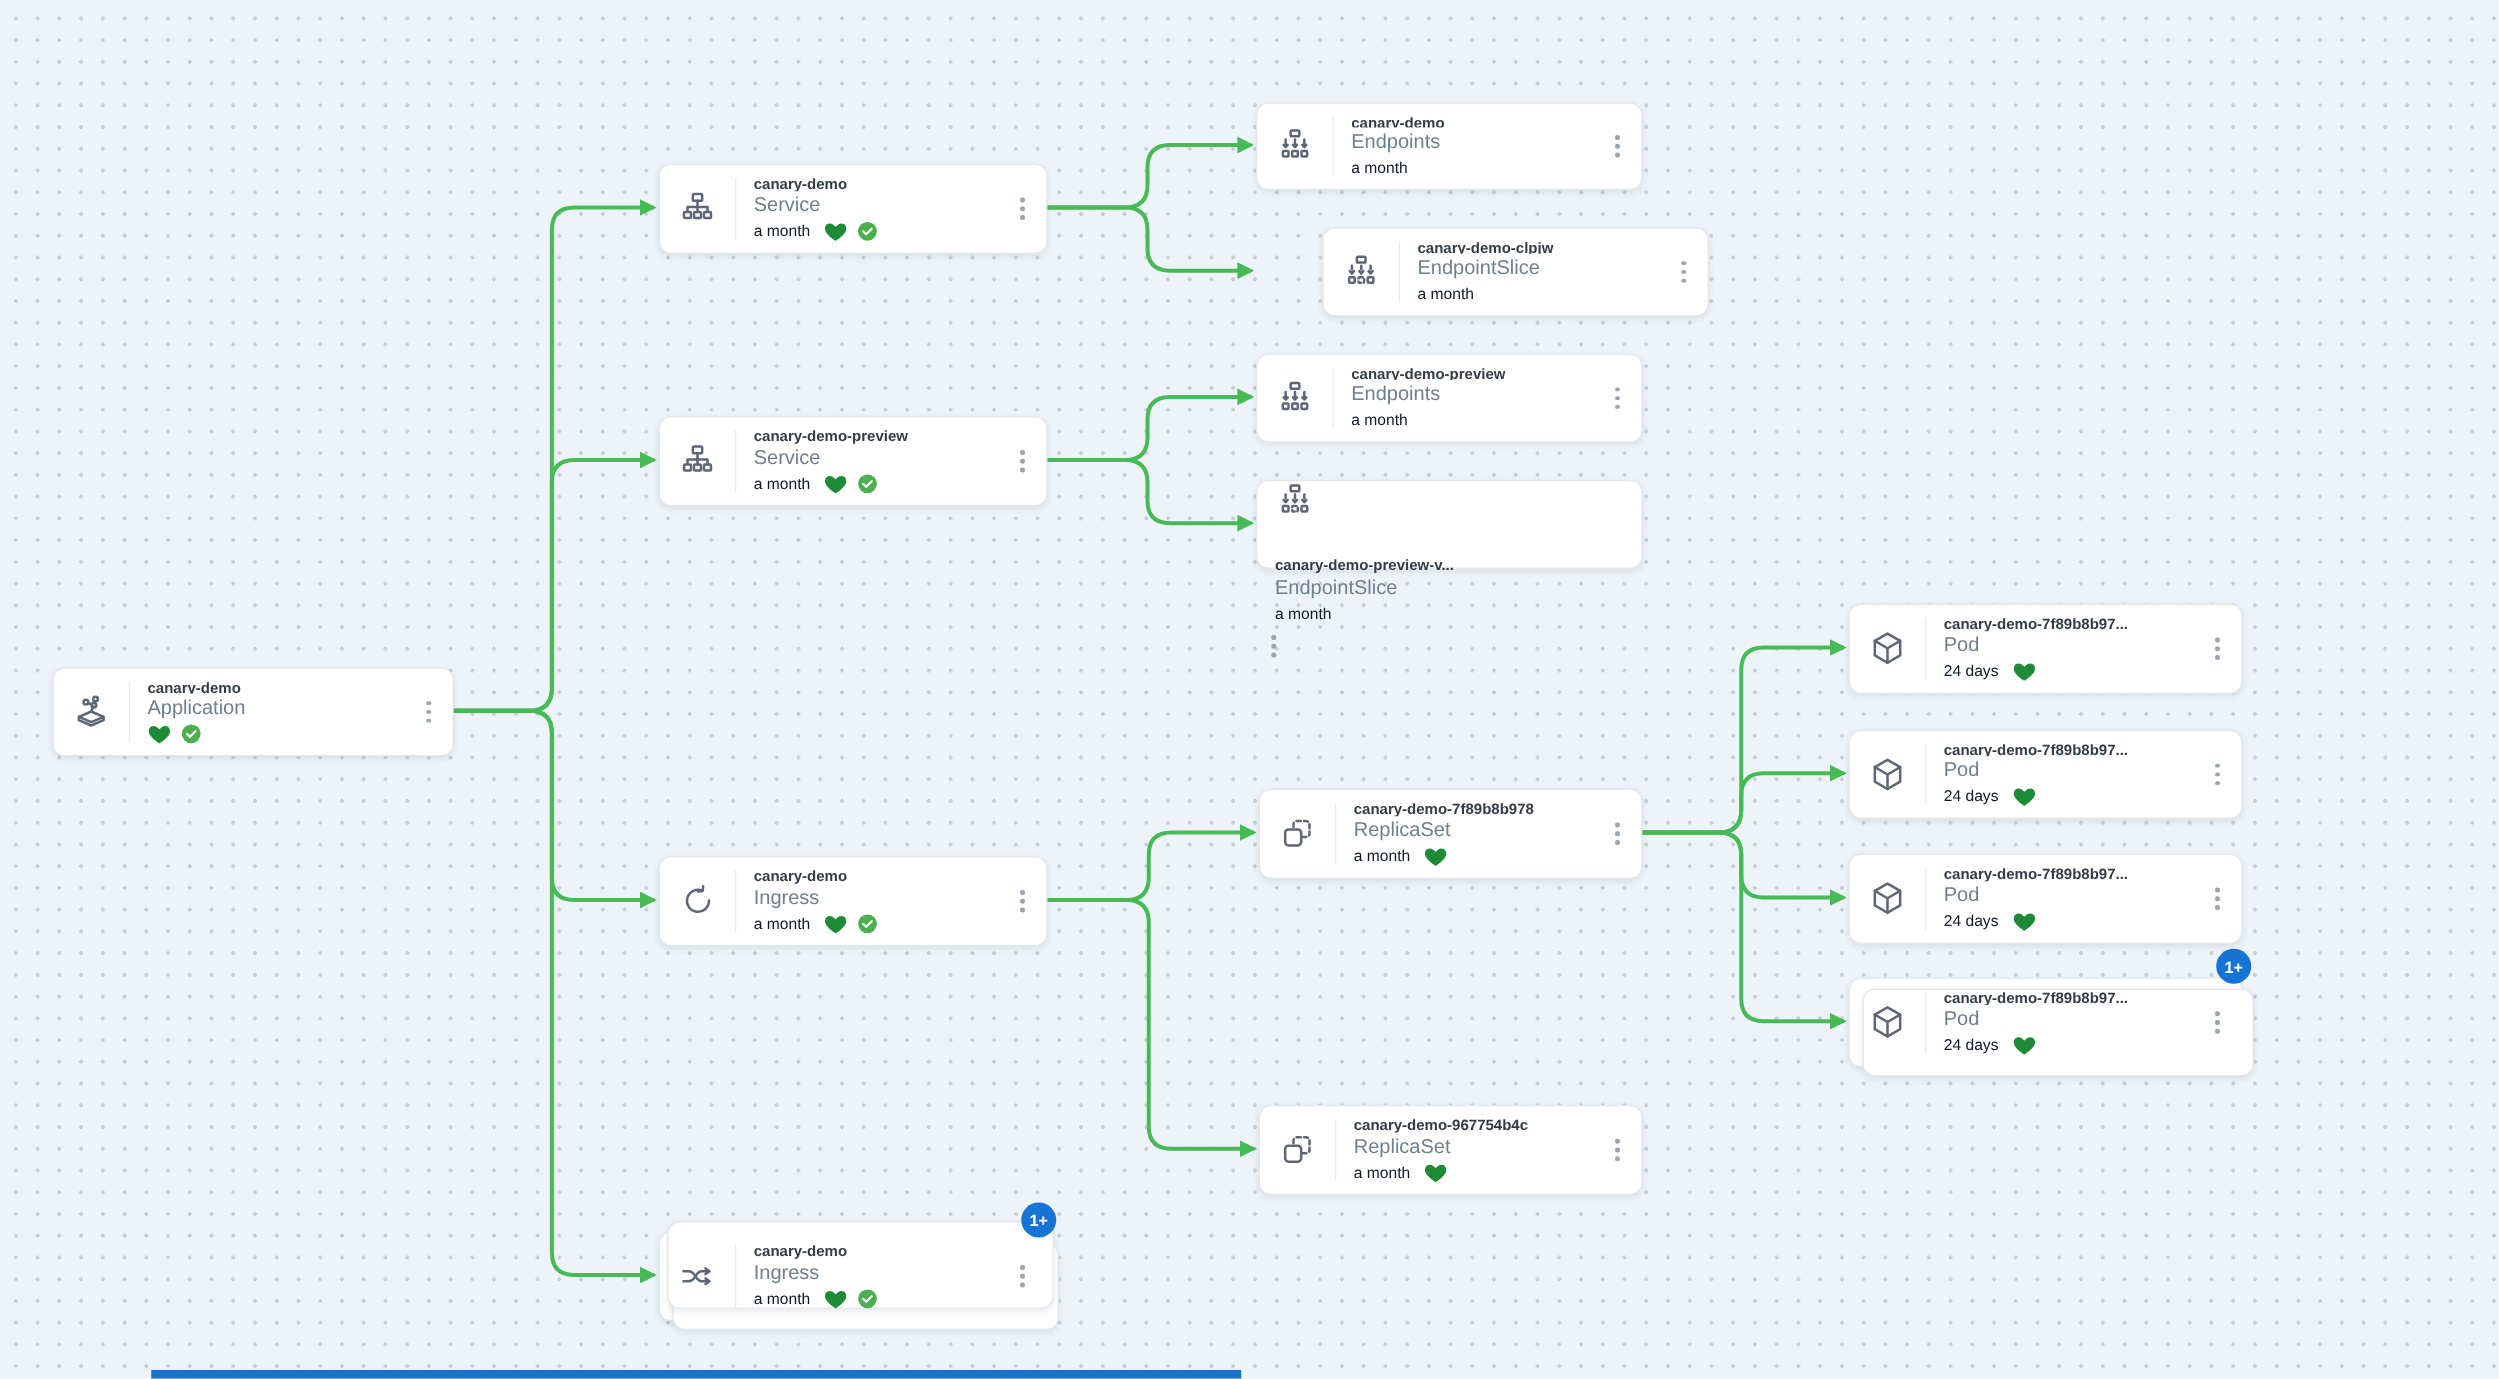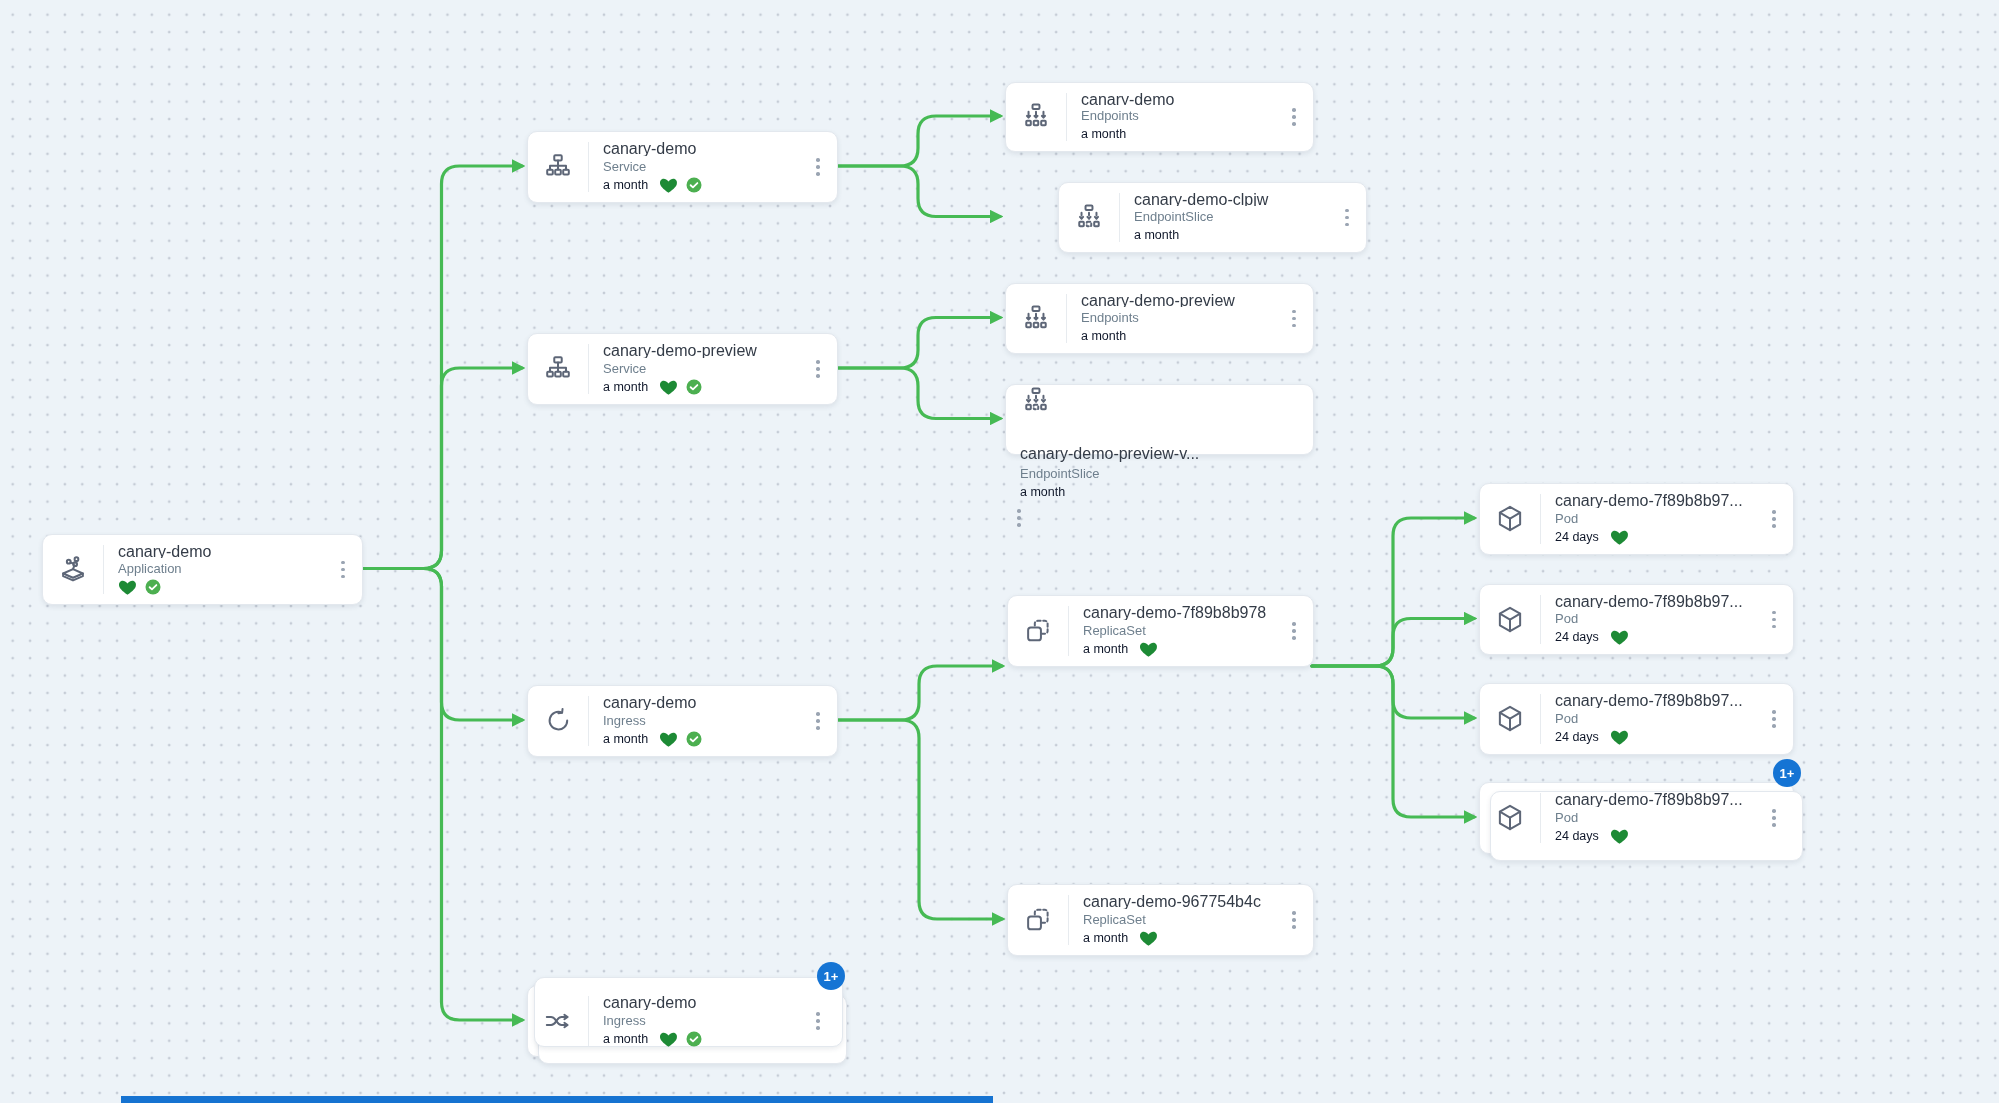--- a/index.html
+++ b/index.html
@@ -21,22 +21,22 @@
   .stack-br::before,.stack-tr::after{
     content:"";position:absolute;inset:0;z-index:-1;
     background:#fff;border:1px solid #e3e8ee;border-radius:10px;
     box-shadow:0 2px 5px rgba(45,65,90,.10);
   }
   .stack-br::before{transform:translate(10px,8px);}
   .stack-tr::after{transform:translate(6px,-9px);}
   .icon-col{width:60px;display:flex;align-items:center;justify-content:center;color:#5d6677;flex:0 0 auto;}
   .divider{width:1px;background:#e7ebef;margin:10px 0;flex:0 0 auto;}
   .body{flex:1 1 auto;min-width:0;padding:8px 6px 8px 14px;display:flex;flex-direction:column;justify-content:center;gap:2.5px;}
-  .title{font-size:16px;font-weight:400;color:#333b47;white-space:nowrap;overflow:hidden;}
-  .kind{font-size:13px;color:#6e7f8d;white-space:nowrap;}
+  .title{font-size:12px;font-weight:700;color:#333b47;white-space:nowrap;overflow:hidden;}
+  .kind{font-size:16px;color:#6e7f8d;white-space:nowrap;}
   .meta{display:flex;align-items:center;gap:7px;font-size:12.5px;color:#0f172a;min-height:18px;}
   .meta .age{white-space:nowrap;margin-right:4px;}
   .menu{flex:0 0 auto;width:26px;margin-right:6px;display:flex;flex-direction:column;gap:3.5px;align-items:center;justify-content:center;cursor:pointer;}
   .menu i{width:3.5px;height:3.5px;border-radius:50%;background:#9aa4b2;display:block;}
   .badge{
     position:absolute;top:-24px;right:-8px;width:28px;height:28px;border-radius:50%;
     background:#1574d4;color:#fff;font-size:13px;font-weight:700;
     display:flex;align-items:center;justify-content:center;z-index:5;cursor:pointer;
   }
   #hscrollbar{
@@ -358,21 +358,21 @@
         <span class="age">a month</span>
 
       </div>
     </div>
     <div class="menu">
         <i></i>
         <i></i>
         <i></i>
       </div>
     </div>
-    <div class="card" style="left: 1007px; top: 595px; width: 305px; height: 70px;">
+    <div class="card" style="left: 1007px; top: 631px; width: 305px; height: 70px;">
     <div class="icon-col">
         <svg class="node-ico" width="32" height="32" viewBox="0 0 24 24" fill="none" stroke="currentColor" stroke-width="1.5" stroke-linecap="round" stroke-linejoin="round">
     <rect x="9.6" y="4.4" width="9.6" height="9.6" rx="2" stroke-dasharray="2.4 1.9"></rect>
     <rect x="4.6" y="9.4" width="9.6" height="9.6" rx="2" fill="#fff"></rect>
   </svg>
       </div>
     <div class="divider"></div>
     <div class="body">
       <div class="title">canary-demo-7f89b8b978</div>
       <div class="kind">ReplicaSet</div>

